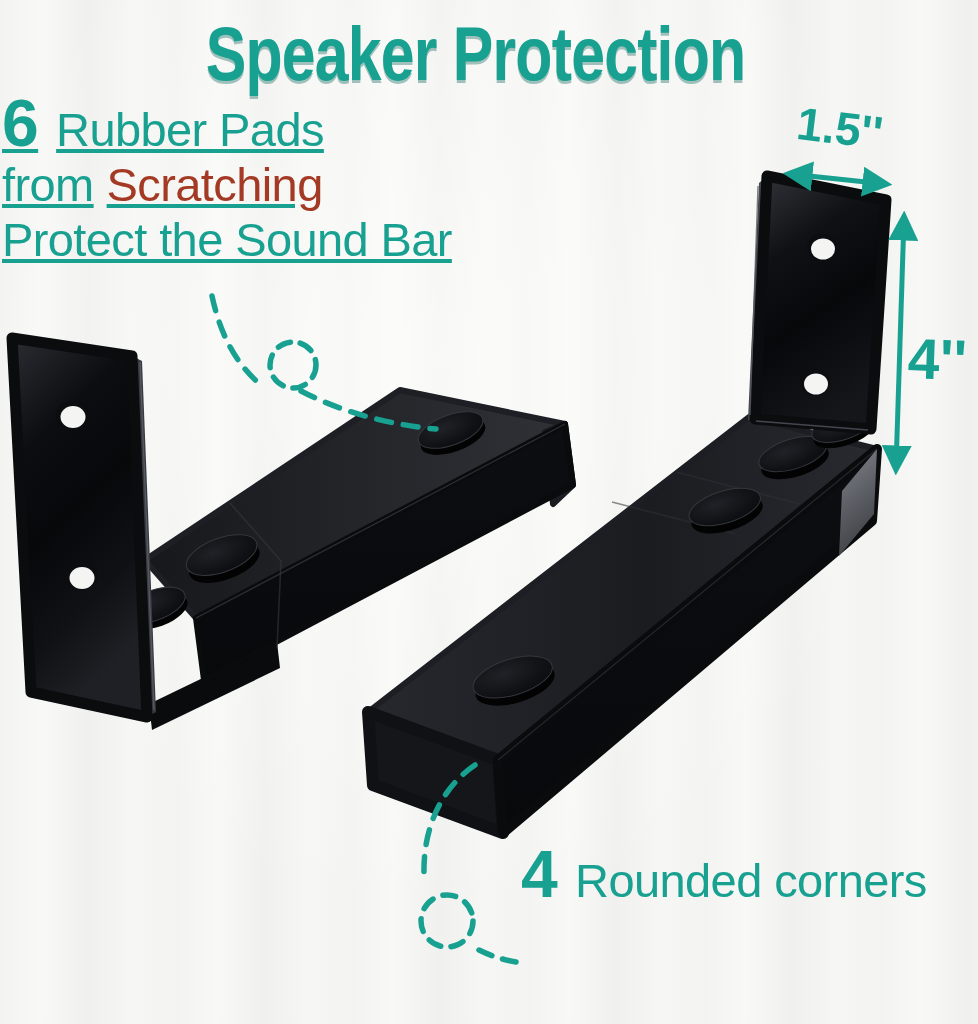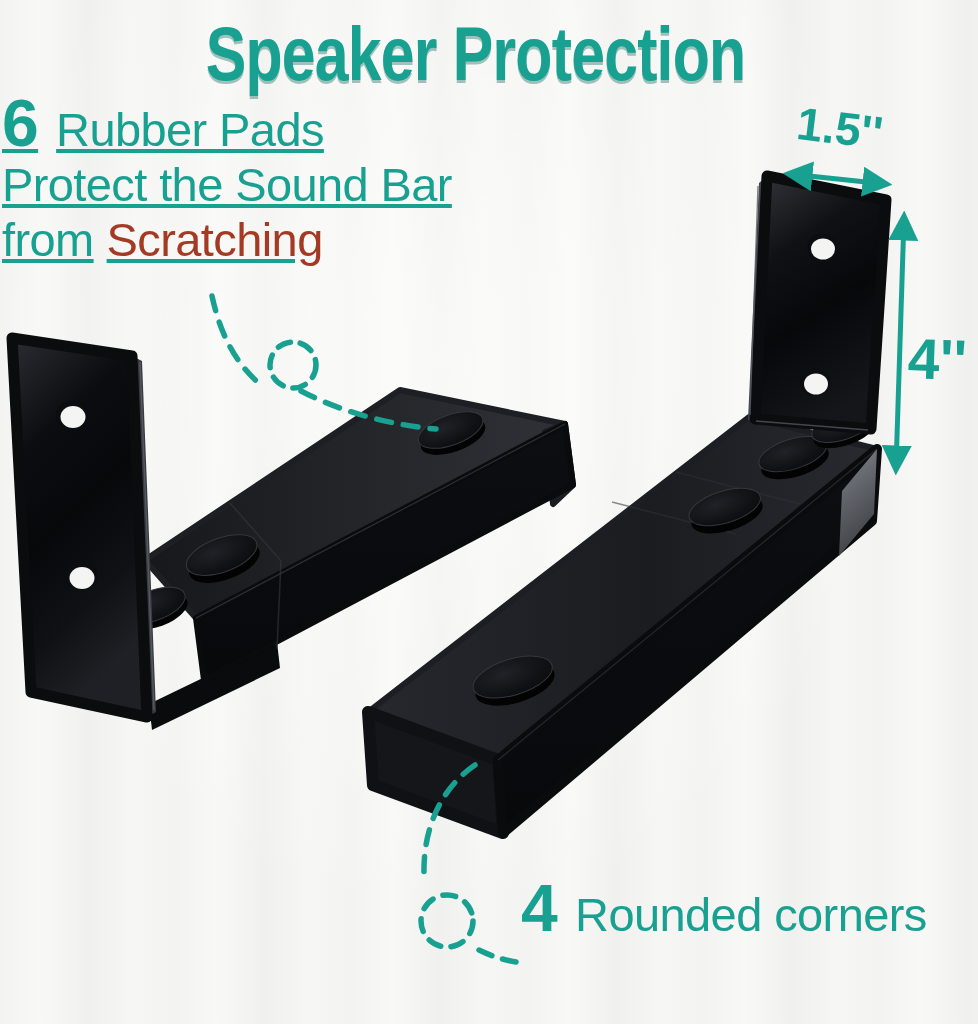--- a/index.html
+++ b/index.html
@@ -16,21 +16,21 @@
   .title{
     top:10px;left:50%;
     transform:translateX(-52%) scaleX(.8);
     transform-origin:center top;
     font-size:76px;font-weight:bold;letter-spacing:-1px;
     color:#18A191;text-shadow:0 3px 0 rgba(17,102,92,.38);
   }
   .anno{font-size:47px;letter-spacing:-0.6px;color:#18A191;}
   .anno .line{display:block;line-height:55px;}
   .anno-top{left:2px;top:96px;text-decoration:underline;}
-  .anno-bottom{left:521px;top:878px;}
+  .anno-bottom{left:521px;top:844px;}
   .anno-bottom .line{line-height:60px;}
   .num{font-size:66px;font-weight:bold;}
   .gap{margin-left:18px;}
   .gap-s{margin-left:13px;}
   .dim{font-weight:bold;color:#18A191;}
   .dim-w{left:797px;top:101px;font-size:46px;transform:rotate(7deg);}
   .dim-h{left:908px;top:326px;font-size:57px;transform:rotate(2deg);}
 </style>
 </head>
 <body>
@@ -177,22 +177,22 @@
     </g>
 
     <line x1="790" y1="174" x2="885" y2="184" stroke="#18A191" stroke-width="5" marker-start="url(#arr)" marker-end="url(#arr)"></line>
     <line x1="904" y1="218" x2="896" y2="468" stroke="#18A191" stroke-width="5" marker-start="url(#arr)" marker-end="url(#arr)"></line>
   </svg>
 
   <div class="txt title">Speaker Protection</div>
 
   <div class="txt anno anno-top">
     <span class="line"><span class="num">6</span><span class="gap">Rubber Pads</span></span>
+    <span class="line"><span>from</span><span class="red gap-s">Scratching</span></span>
     <span class="line">Protect the Sound Bar</span>
-    <span class="line"><span>from</span><span class="red gap-s">Scratching</span></span>
   </div>
 
   <div class="txt anno anno-bottom">
     <span class="line"><span class="num">4</span><span class="gap">Rounded corners</span></span>
   </div>
 
   <div class="txt dim dim-w">1.5''</div>
   <div class="txt dim dim-h">4''</div>
 
 </div>

